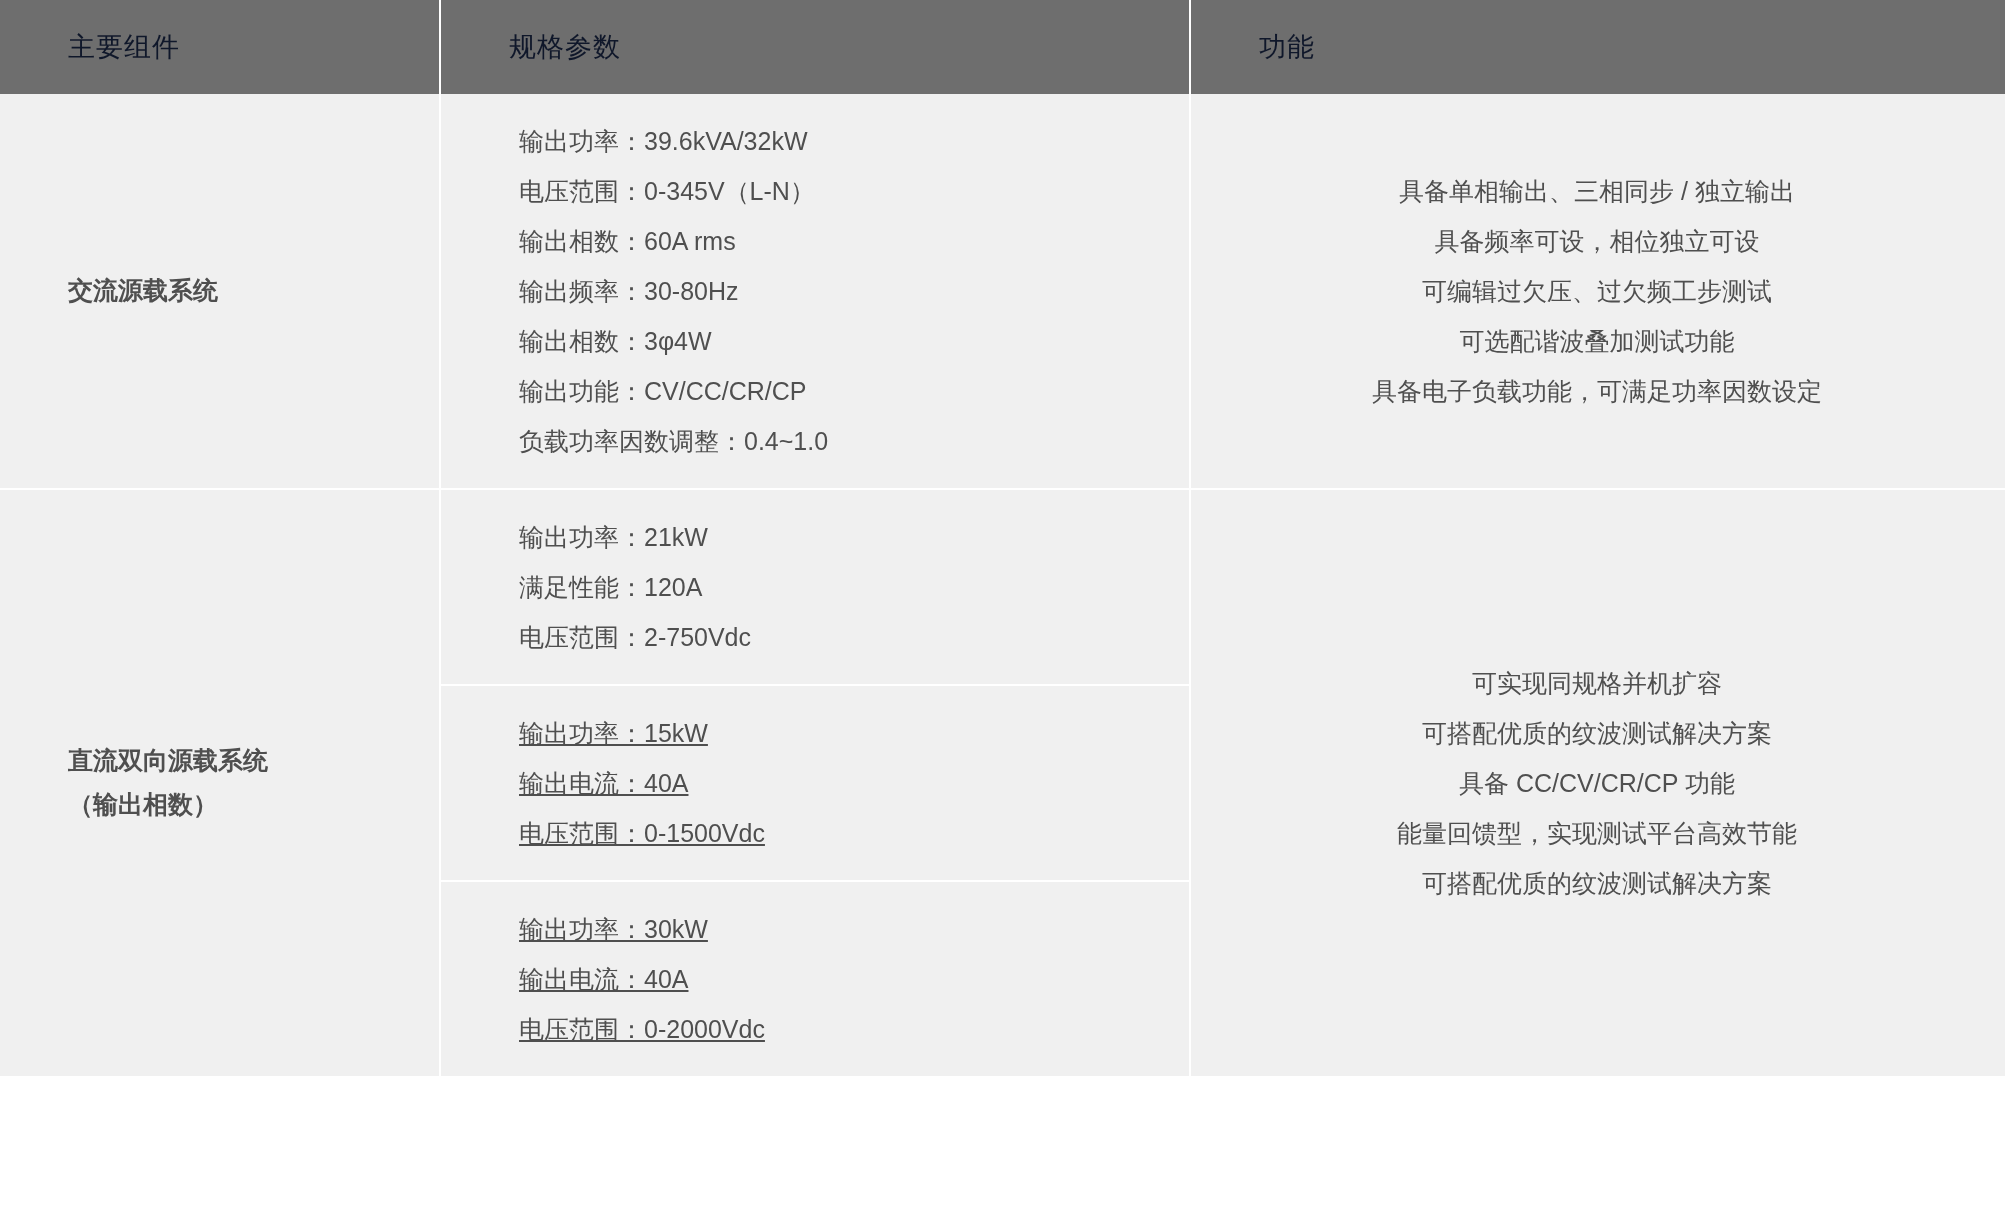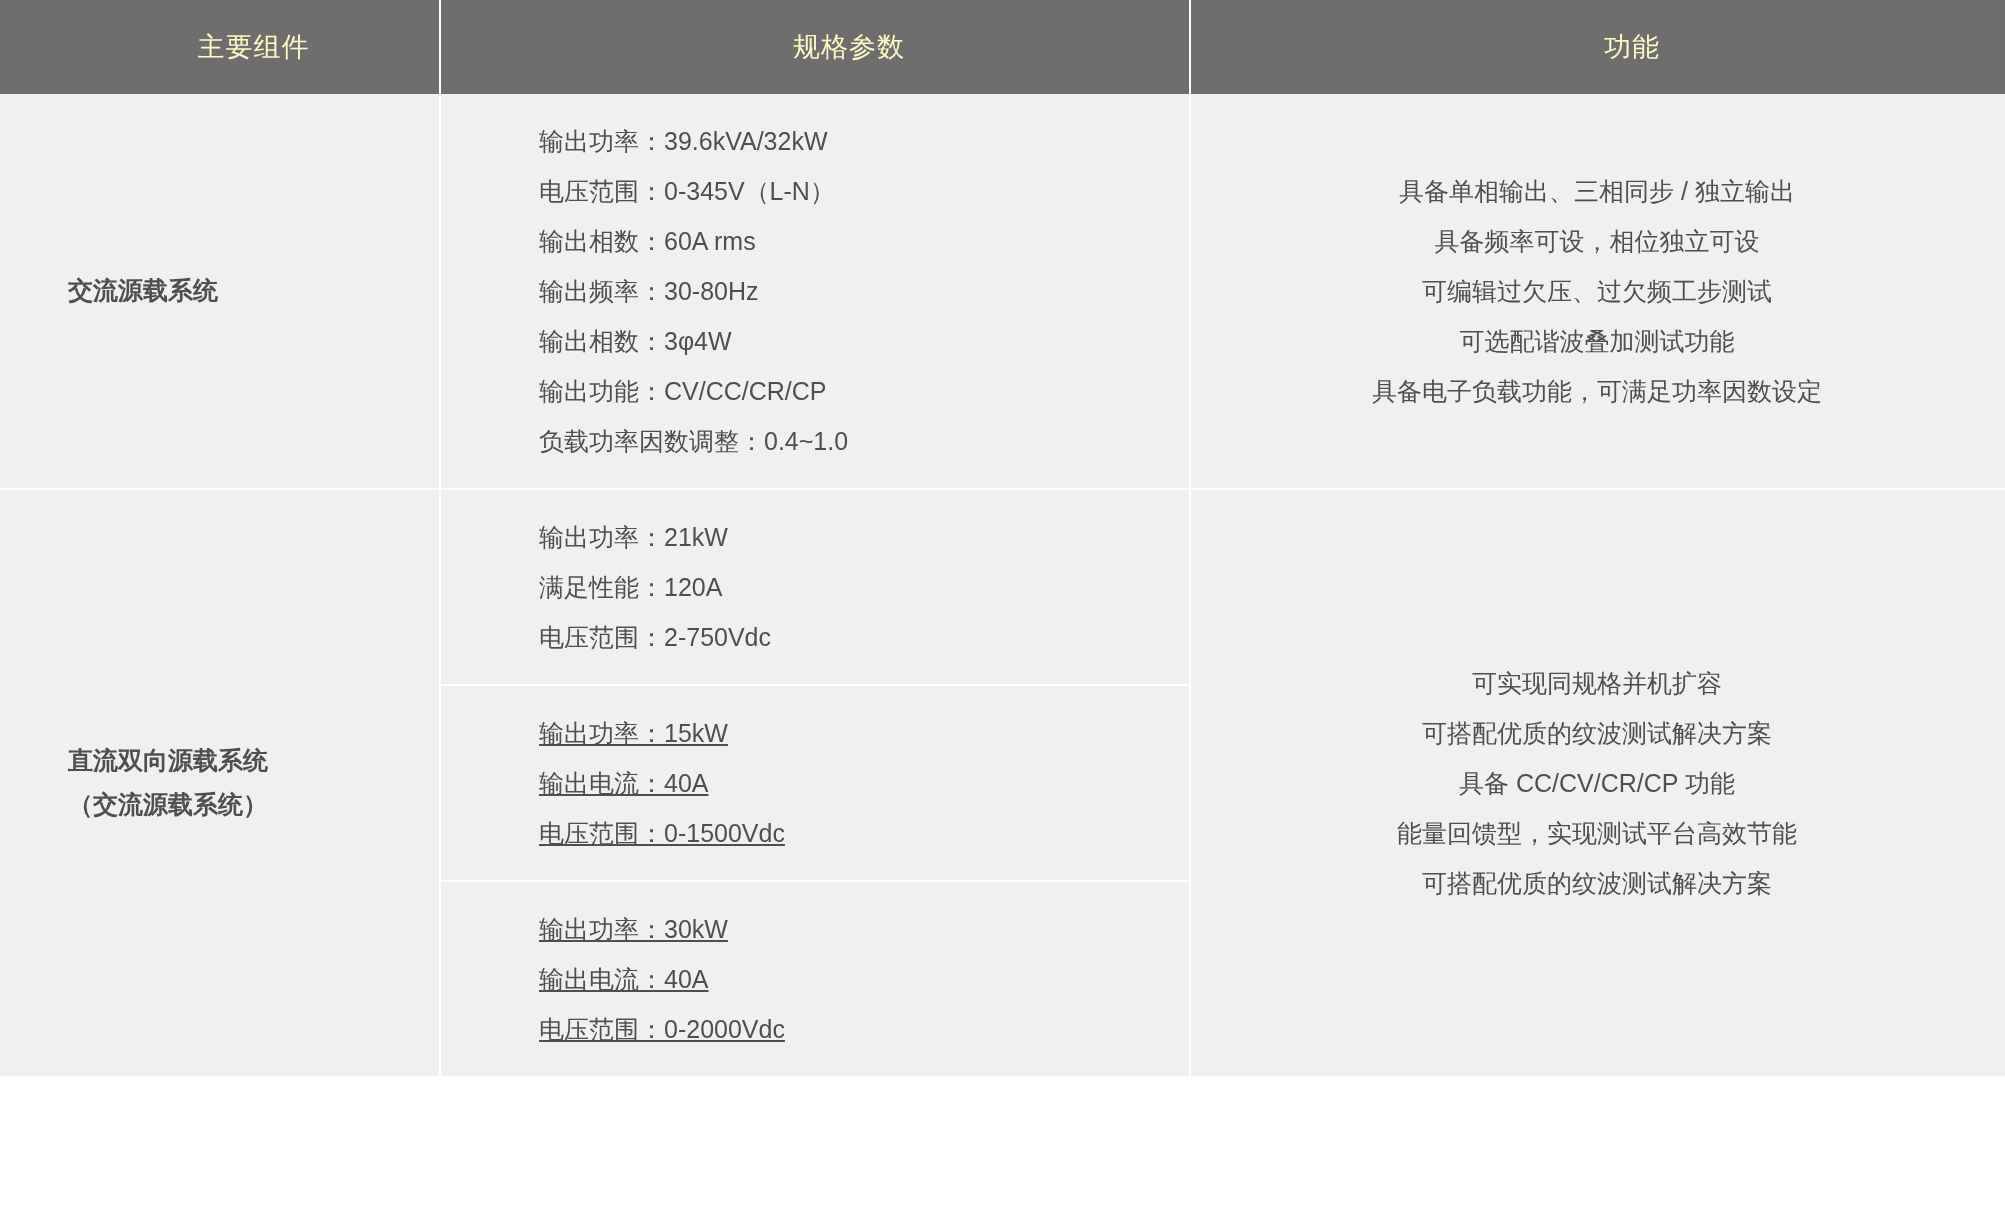--- a/index.html
+++ b/index.html
@@ -17,24 +17,24 @@
     width: 2005px;
     border-collapse: collapse;
     table-layout: fixed;
   }
   .spec-table col.c1 { width: 440px; }
   .spec-table col.c2 { width: 750px; }
   .spec-table col.c3 { width: 815px; }
 
   .spec-table thead th {
     background: #6e6e6e;
-    color: #fef9c3;
+    color: #0f172a;
     font-weight: normal;
     font-size: 27px;
-    text-align: center;
+    text-align: left;
     padding: 29px 0 29px 68px;
     border-right: 2px solid #ffffff;
     letter-spacing: 1px;
   }
   .spec-table thead th:last-child {
     border-right: none;
   }
 
   .spec-table td {
     vertical-align: middle;
@@ -57,21 +57,21 @@
   .cell-component {
     padding: 26px 0 26px 68px;
     line-height: 1.75;
     font-weight: bold;
   }
   .cell-func {
     padding: 26px 70px 26px 68px;
     line-height: 2.0;
   }
   .spec-group {
-    padding: 22px 40px 22px 98px;
+    padding: 22px 40px 22px 78px;
     line-height: 2.0;
   }
   .spec-group + .spec-group {
     border-top: 2px solid #ffffff;
     text-decoration: underline;
   }
   .line {
     white-space: nowrap;
   }
   .nowrap-cell {
@@ -121,21 +121,21 @@
           <div class="line">可选配谐波叠加测试功能</div>
           <div class="line">具备电子负载功能，可满足功率因数设定</div>
         </div>
       </td>
     </tr>
 
     <tr>
       <td>
         <div class="cell-component">
           <div class="line">直流双向源载系统</div>
-          <div class="line">（交流源载系统）</div>
+          <div class="line">（输出相数）</div>
         </div>
       </td>
       <td class="nowrap-cell">
         <div class="spec-group">
           <div class="line">输出功率：21kW</div>
           <div class="line">满足性能：120A</div>
           <div class="line">电压范围：2-750Vdc</div>
         </div>
         <div class="spec-group">
           <div class="line">输出功率：15kW</div>

